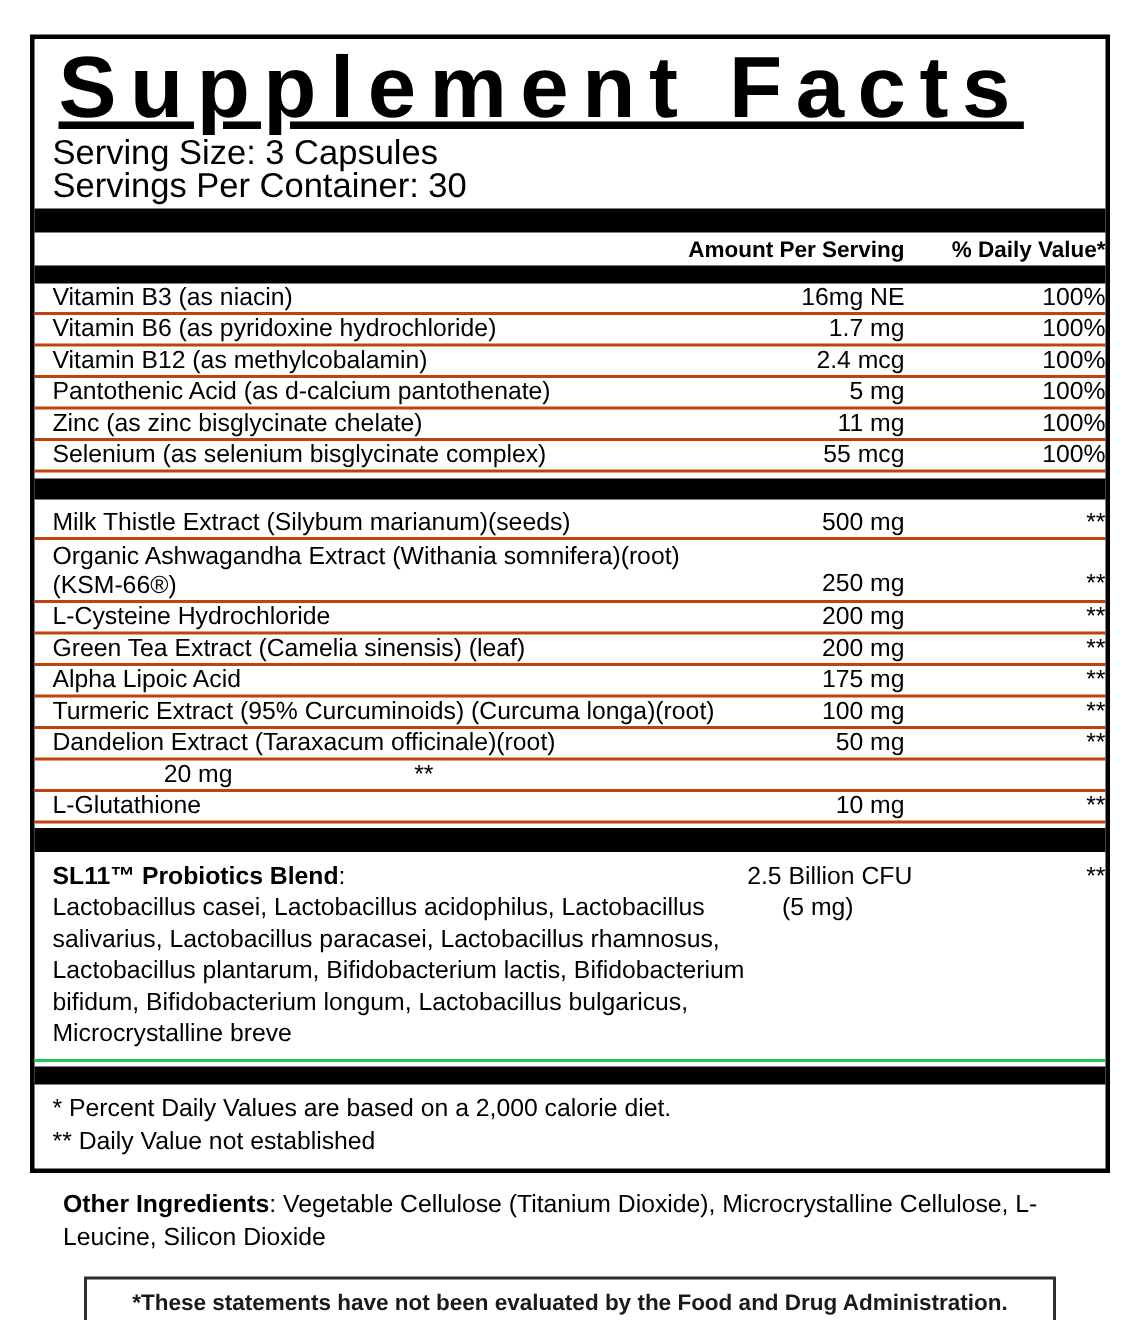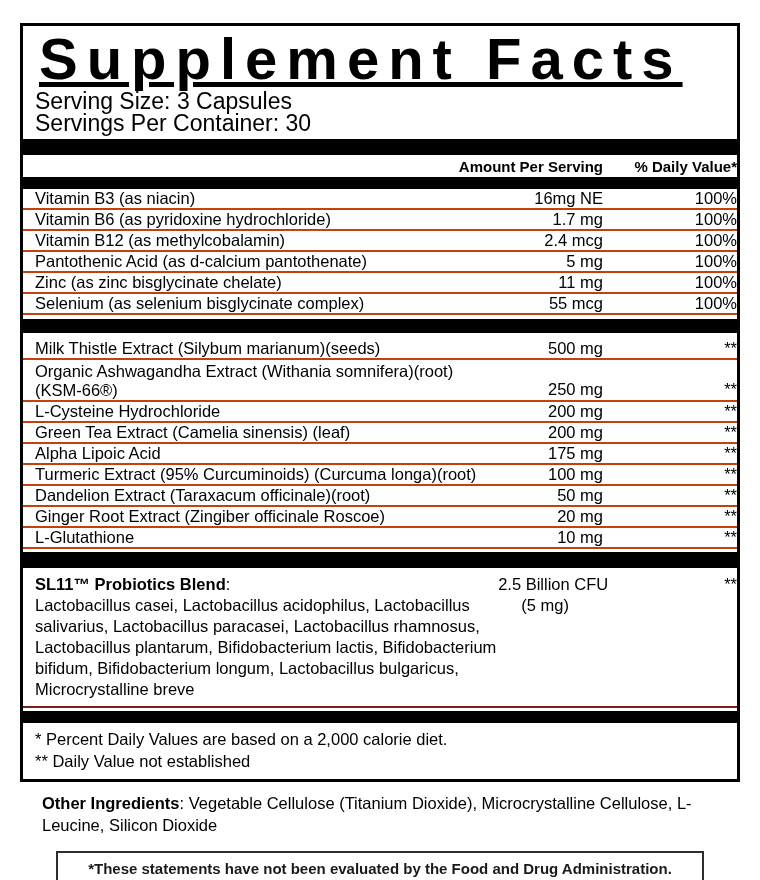--- a/index.html
+++ b/index.html
@@ -27,21 +27,21 @@
 
   .row { display:flex; align-items:center; min-height:21px; border-bottom:2px solid #c2410c;
     padding-left:12px; font-size:16.5px; line-height:19px; }
   .row .cn { flex:1; white-space:nowrap; }
   .row .ca { width:120px; text-align:right; }
   .row.two { align-items:flex-end; padding-top:2px; }
   .row.two .cn { white-space:pre-line; }
   .row.two .ca, .row.two .cd { padding-bottom:1px; }
 
   .prob { display:flex; align-items:flex-start; padding:6px 0 6px 12px;
-    border-bottom:2px solid #7f1d1d; font-size:16.5px; line-height:21px; }
+    border-bottom:2px solid #22c55e; font-size:16.5px; line-height:21px; }
   .prob-left { flex:1; }
   .prob-head { font-weight:bold; }
   .prob-head .colon { font-weight:normal; }
   .prob-desc div { white-space:pre; }
   .prob-amt { width:120px; text-align:center; }
   .prob-amt .l2 { padding-right:16px; }
 
   .foot { font-size:16.5px; line-height:22px; padding:5px 12px 7px; }
 
   .other { width:700px; margin:10px auto 0; padding-left:12px; font-size:16.5px; line-height:22px; }
@@ -135,21 +135,20 @@
     <span class="cn">Turmeric Extract (95% Curcuminoids) (Curcuma longa)(root)</span>
     <span class="ca">100 mg</span>
     <span class="cd">**</span>
   </div>
   <div class="row">
     <span class="cn">Dandelion Extract (Taraxacum officinale)(root)</span>
     <span class="ca">50 mg</span>
     <span class="cd">**</span>
   </div>
   <div class="row">
-    <span class="cn">Ginger Root Extract (Zingiber officinale Roscoe)</span>
     <span class="ca">20 mg</span>
     <span class="cd">**</span>
   </div>
   <div class="row">
     <span class="cn">L-Glutathione</span>
     <span class="ca">10 mg</span>
     <span class="cd">**</span>
   </div>
 
   <div class="bar bar4"></div>

